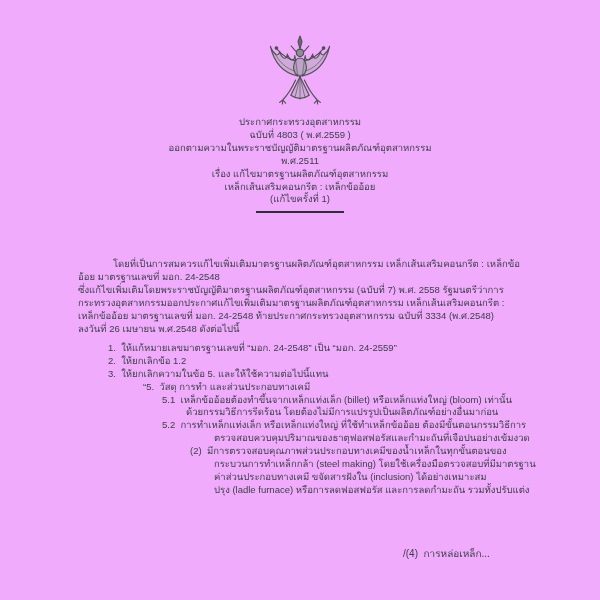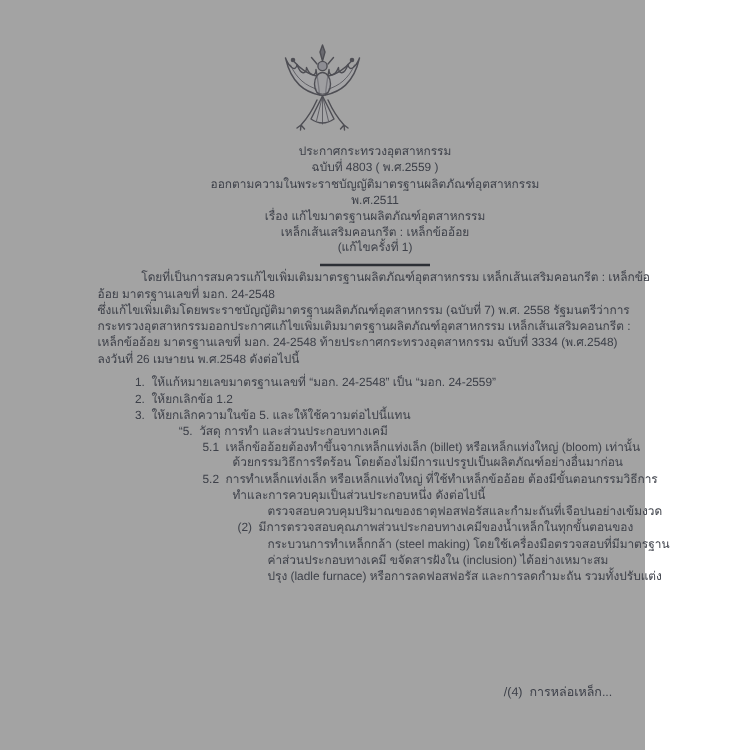--- a/index.html
+++ b/index.html
@@ -1,39 +1,39 @@
 <!DOCTYPE html>
 <html lang="th"><head>
 <meta charset="utf-8">
 <style>
   html,body{margin:0;padding:0;}
   body{
     width:600px;height:600px;background:#ffffff;overflow:hidden;
     font-family:"Liberation Sans","DejaVu Sans",sans-serif;
   }
   .page{
-    position:relative;width:516px;height:600px;background:#a3a3a3;
+    position:relative;width:600px;height:600px;background:#f0abfc;
     color:#3d4049;font-size:9.5px;
   }
   .emblem{
     position:absolute;top:34px;left:50%;transform:translateX(-50%);
     width:80px;height:84px;
   }
   .header{
     position:absolute;top:116px;left:0;width:600px;
     text-align:center;line-height:12.9px;color:#3d4049;
   }
   .h-line{white-space:nowrap;}
   .rule{width:88px;height:2px;background:#2c2f35;margin:5px auto 0 auto;}
   .doc-body{
     position:absolute;top:217px;left:78px;width:448px;
     line-height:12.95px;color:#3d4049;
   }
   .bl{white-space:nowrap;}
-  .ind-p  {padding-left:35px;}
+  .ind-p  {padding-left:35px;margin-top:41px;}
   .ind-l1 {padding-left:30px;}
   .ind-l2 {padding-left:65px;}
   .ind-l3 {padding-left:84px;}
   .ind-l3t{padding-left:108px;}
   .ind-l4 {padding-left:112px;}
   .ind-l4t{padding-left:136px;}
   .gap-par{margin-top:5px;}
   .gap-list{margin-top:6px;}
   .footer-note{
     position:absolute;left:403px;top:546px;color:#3d4049;
@@ -97,21 +97,20 @@
     <div class="bl">กระทรวงอุตสาหกรรมออกประกาศแก้ไขเพิ่มเติมมาตรฐานผลิตภัณฑ์อุตสาหกรรม เหล็กเส้นเสริมคอนกรีต :</div>
     <div class="bl">เหล็กข้ออ้อย มาตรฐานเลขที่ มอก. 24-2548 ท้ายประกาศกระทรวงอุตสาหกรรม ฉบับที่ 3334 (พ.ศ.2548)</div>
     <div class="bl">ลงวันที่ 26 เมษายน พ.ศ.2548 ดังต่อไปนี้</div>
     <div class="bl ind-l1 gap-list">1.&nbsp;&nbsp;ให้แก้หมายเลขมาตรฐานเลขที่ “มอก. 24-2548” เป็น “มอก. 24-2559”</div>
     <div class="bl ind-l1">2.&nbsp;&nbsp;ให้ยกเลิกข้อ 1.2</div>
     <div class="bl ind-l1">3.&nbsp;&nbsp;ให้ยกเลิกความในข้อ 5. และให้ใช้ความต่อไปนี้แทน</div>
     <div class="bl ind-l2">“5.&nbsp;&nbsp;วัสดุ การทำ และส่วนประกอบทางเคมี</div>
     <div class="bl ind-l3">5.1&nbsp;&nbsp;เหล็กข้ออ้อยต้องทำขึ้นจากเหล็กแท่งเล็ก (billet) หรือเหล็กแท่งใหญ่ (bloom) เท่านั้น</div>
     <div class="bl ind-l3t">ด้วยกรรมวิธีการรีดร้อน โดยต้องไม่มีการแปรรูปเป็นผลิตภัณฑ์อย่างอื่นมาก่อน</div>
     <div class="bl ind-l3">5.2&nbsp;&nbsp;การทำเหล็กแท่งเล็ก หรือเหล็กแท่งใหญ่ ที่ใช้ทำเหล็กข้ออ้อย ต้องมีขั้นตอนกรรมวิธีการ</div>
-    <div class="bl ind-l3t">ทำและการควบคุมเป็นส่วนประกอบหนึ่ง ดังต่อไปนี้</div>
     <div class="bl ind-l4t">ตรวจสอบควบคุมปริมาณของธาตุฟอสฟอรัสและกำมะถันที่เจือปนอย่างเข้มงวด</div>
     <div class="bl ind-l4">(2)&nbsp;&nbsp;มีการตรวจสอบคุณภาพส่วนประกอบทางเคมีของน้ำเหล็กในทุกขั้นตอนของ</div>
     <div class="bl ind-l4t">กระบวนการทำเหล็กกล้า (steel making) โดยใช้เครื่องมือตรวจสอบที่มีมาตรฐาน</div>
     <div class="bl ind-l4t">ค่าส่วนประกอบทางเคมี ขจัดสารฝังใน (inclusion) ได้อย่างเหมาะสม</div>
     <div class="bl ind-l4t">ปรุง (ladle furnace) หรือการลดฟอสฟอรัส และการลดกำมะถัน รวมทั้งปรับแต่ง</div>
   </div>
 
   <div class="footer-note">/(4)&nbsp;&nbsp;การหล่อเหล็ก...</div>
 
 </div>

